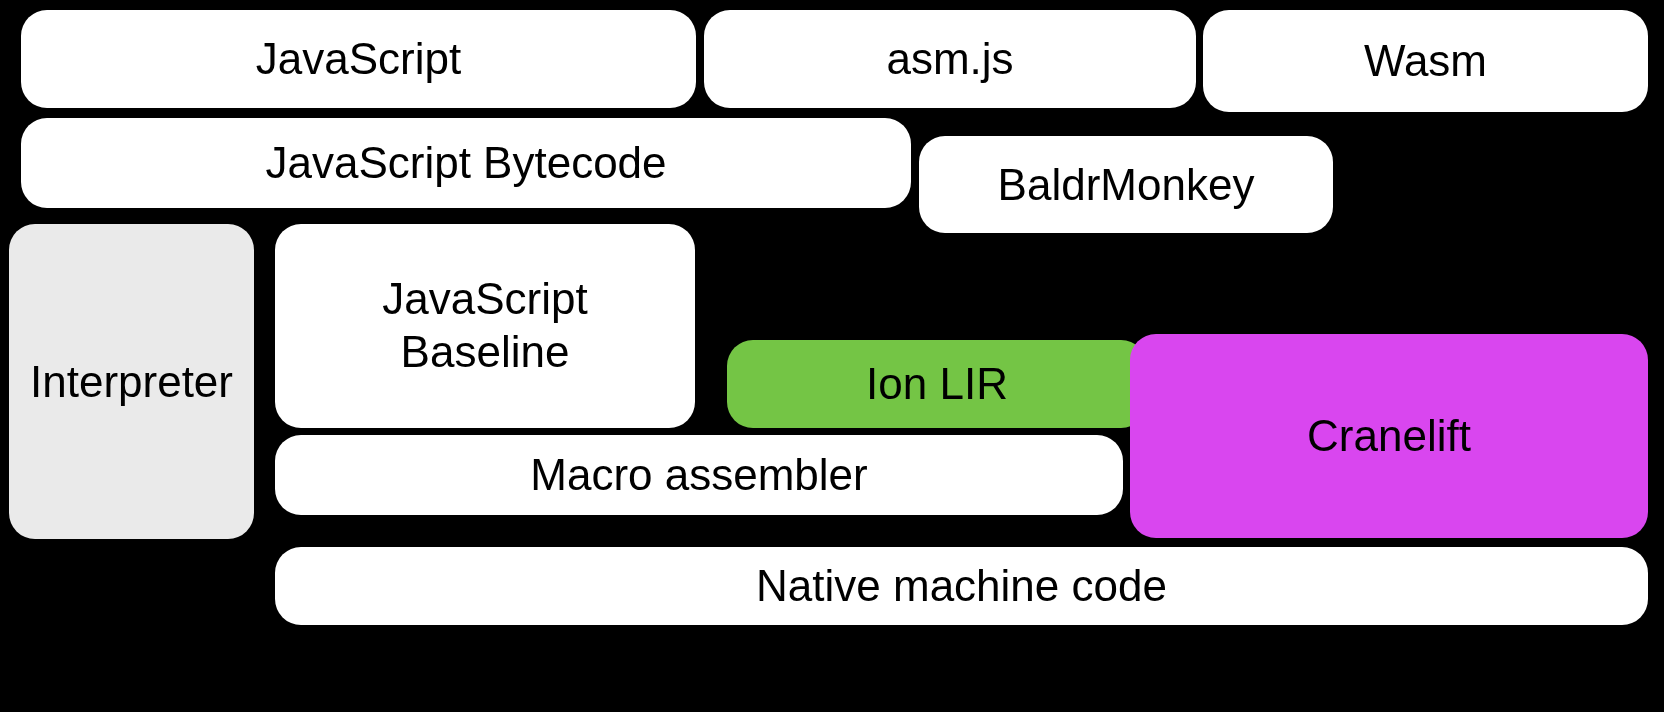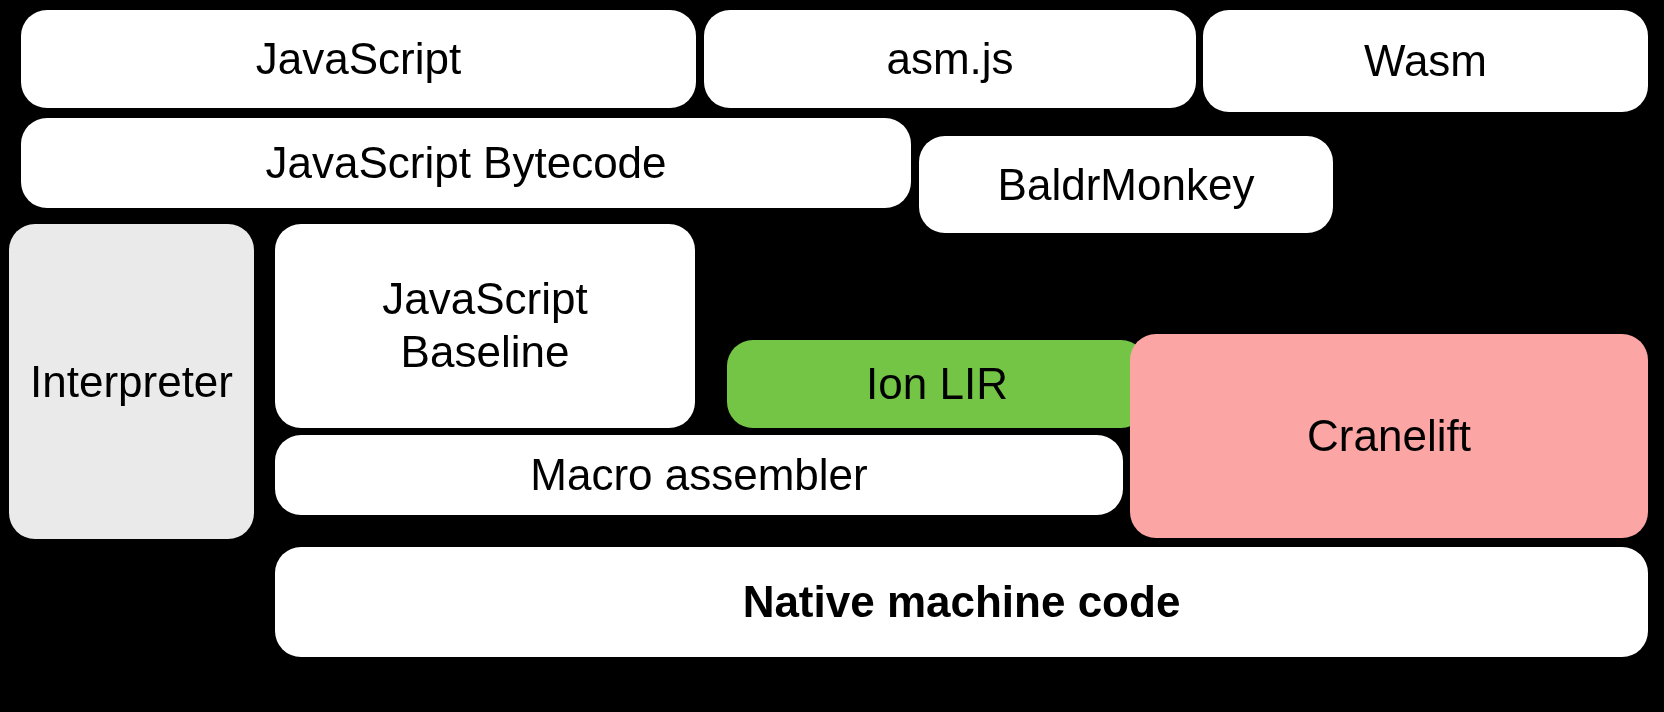--- a/index.html
+++ b/index.html
@@ -26,21 +26,21 @@
     font-size: 44px;
     line-height: 1.12;
     letter-spacing: 0px;
     border-radius: 26px;
     background: #ffffff;
     padding: 2px 16px;
     white-space: pre-line;
   }
   .node.gray  { background: #eaeaea; }
   .node.green { background: #74c545; }
-  .node.red   { background: #fca5a5; }
+  .node.red   { background: #d946ef; }
   .node.two-line { line-height: 1.2; }
 </style>
 </head>
 <body>
 
 <div id="canvas">
 
   <div class="node" style="left:21px;  top:10px;  width:675px;  height:98px;">JavaScript</div>
 
   <div class="node" style="left:704px; top:10px;  width:492px;  height:98px;">asm.js</div>
@@ -56,15 +56,15 @@
   <div class="node two-line" style="left:275px; top:224px; width:420px;  height:204px;">JavaScript
 Baseline</div>
 
 
   <div class="node green" style="left:703px; top:340px; width:420px;  height:88px;margin-left:24px;">Ion LIR</div>
 
   <div class="node red" style="left:1130px;top:334px; width:518px;  height:204px;">Cranelift</div>
 
   <div class="node" style="left:275px; top:435px; width:848px;  height:80px;">Macro assembler</div>
 
-  <div class="node" style="left:275px; top:547px; width:1373px; height:110px;font-weight:bold;">Native machine code</div>
+  <div class="node" style="left:275px; top:547px; width:1373px; height:78px;">Native machine code</div>
 
 </div>
 
 </body></html>

